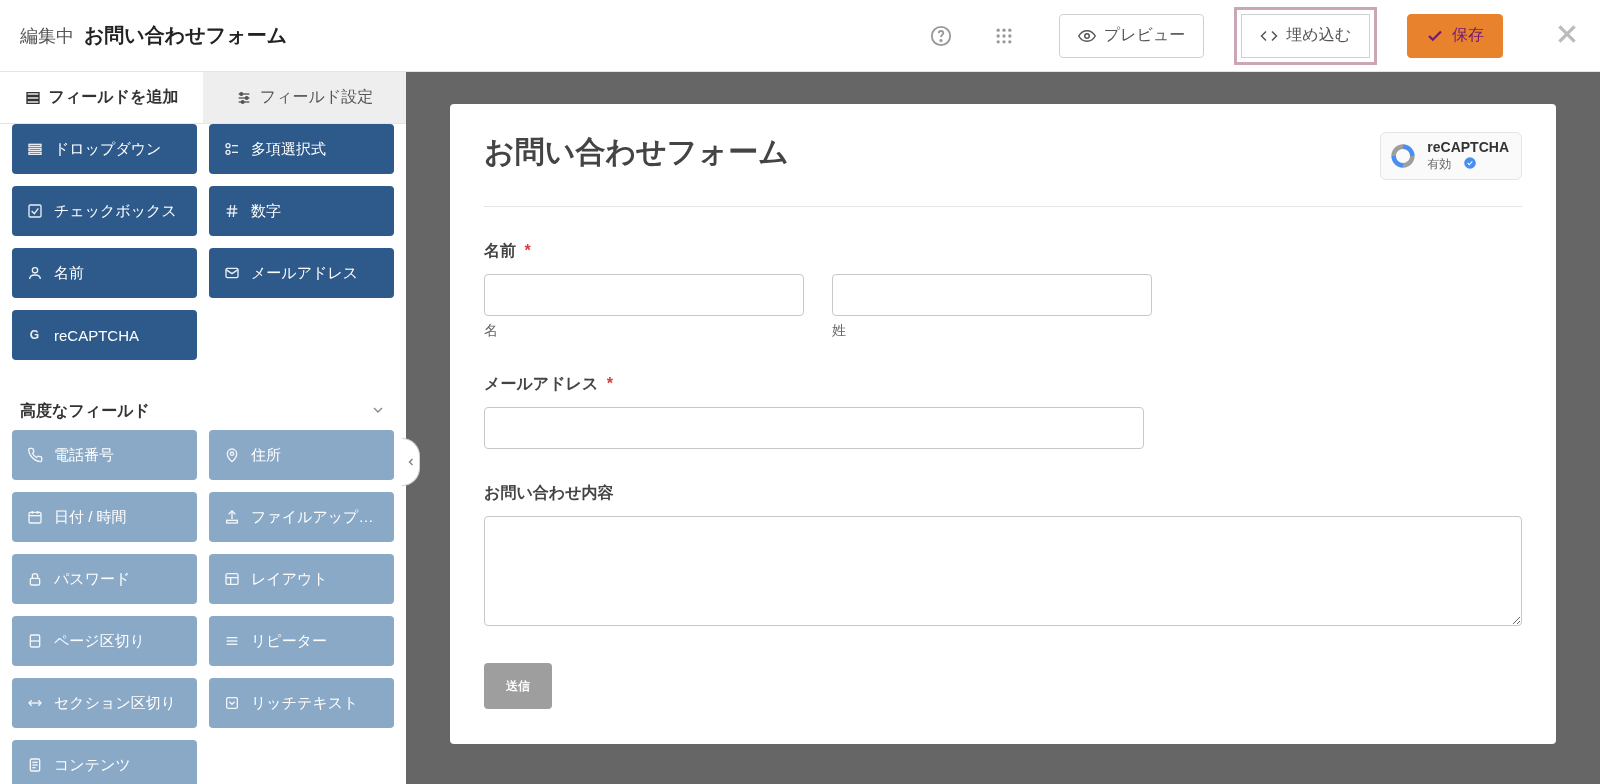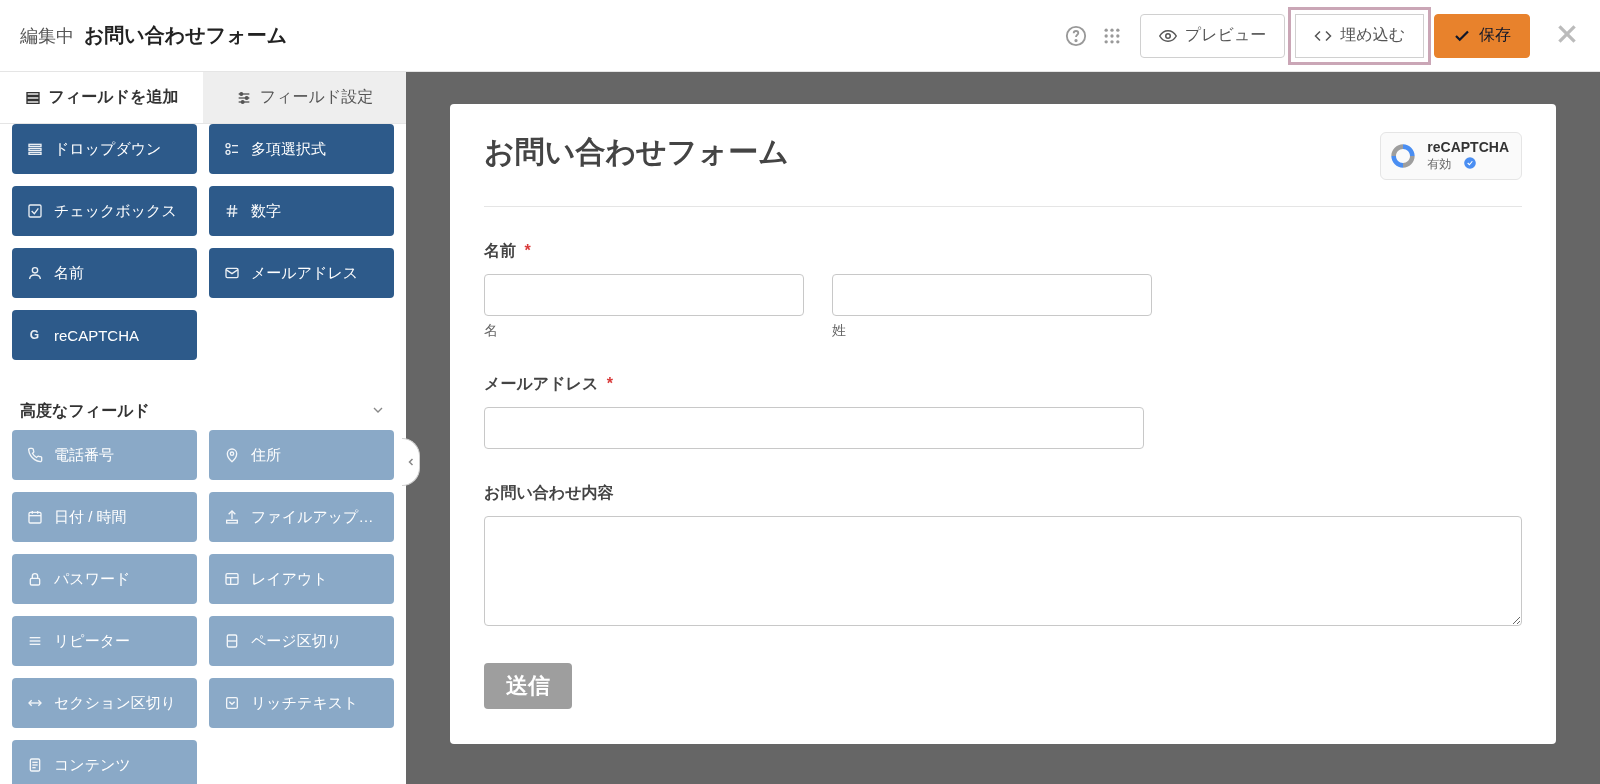--- a/index.html
+++ b/index.html
@@ -13,20 +13,21 @@
     overflow: hidden;
   }
 
   
   .topbar {
     height: 72px;
     display: flex;
     align-items: center;
     padding: 0 20px;
     border-bottom: 1px solid #e5e5e5;
+    gap: 27px;
   }
   .topbar-title .muted { color: #555; font-size: 18px; }
   .topbar-title .name  { color: #222; font-size: 20px; font-weight: 700; margin-left: 6px;}
   .topbar-spacer { flex: 1; }
   .top-icon {
     width: 36px; height: 36px;
     display: flex; align-items: center; justify-content: center;
     color: #999; cursor: pointer; font-size: 20px;
   }
   .top-btn {
@@ -45,21 +46,21 @@
   }
   .top-btn svg { width: 18px; height: 18px; }
   .top-btn.highlight {
     outline: 3px solid #caa6b6;
     outline-offset: 4px;
     border-radius: 0;
   }
   .top-btn.primary {
     background: #e8822c;
     border-color: #e8822c;
-    color: #0f172a;
+    color: #701a75;
     justify-content: center;
   }
   .close-x {
     margin-left: 24px;
     color: #bbb;
     cursor: pointer;
   }
 
   
   .body {
@@ -237,21 +238,21 @@
   .textarea { width: 100%; height: 110px; resize: vertical; }
 
   .submit-btn {
     margin-top: 34px;
     height: 46px;
     padding: 0 22px;
     background: #9e9e9e;
     color: #fff;
     border: none;
     border-radius: 4px;
-    font-size: 22px;
+    font-size: 12px;
     font-weight: 700;
     cursor: pointer;
   }
 
 </style>
 </head>
 <body>
 
 <div class="topbar">
   <div class="topbar-title">
@@ -472,35 +473,35 @@
                 <rect x="3" y="4" width="18" height="16" rx="2"></rect>
                 <line x1="3" y1="10" x2="21" y2="10"></line>
                 <line x1="10" y1="10" x2="10" y2="20"></line>
               </svg>
             </span>
             <span class="lbl">レイアウト</span>
           </div>
           <div class="field-block light">
             <span class="ico">
               <svg width="16" height="16" viewBox="0 0 24 24" fill="none" stroke="currentColor" stroke-width="2">
+                <rect x="5" y="3" width="14" height="18" rx="2"></rect>
+                <line x1="5" y1="12" x2="19" y2="12"></line>
+              </svg>
+            </span>
+            <span class="lbl">ページ区切り</span>
+          </div>
+          <div class="field-block light">
+            <span class="ico">
+              <svg width="16" height="16" viewBox="0 0 24 24" fill="none" stroke="currentColor" stroke-width="2">
                 <line x1="4" y1="7" x2="20" y2="7"></line>
                 <line x1="4" y1="12" x2="20" y2="12"></line>
                 <line x1="4" y1="17" x2="20" y2="17"></line>
               </svg>
             </span>
             <span class="lbl">リピーター</span>
-          </div>
-          <div class="field-block light">
-            <span class="ico">
-              <svg width="16" height="16" viewBox="0 0 24 24" fill="none" stroke="currentColor" stroke-width="2">
-                <rect x="5" y="3" width="14" height="18" rx="2"></rect>
-                <line x1="5" y1="12" x2="19" y2="12"></line>
-              </svg>
-            </span>
-            <span class="lbl">ページ区切り</span>
           </div>
           <div class="field-block light">
             <span class="ico">
               <svg width="16" height="16" viewBox="0 0 24 24" fill="none" stroke="currentColor" stroke-width="2">
                 <line x1="3" y1="12" x2="21" y2="12"></line>
                 <polyline points="17 8 21 12 17 16"></polyline>
                 <polyline points="7 8 3 12 7 16"></polyline>
               </svg>
             </span>
             <span class="lbl">セクション区切り</span>

